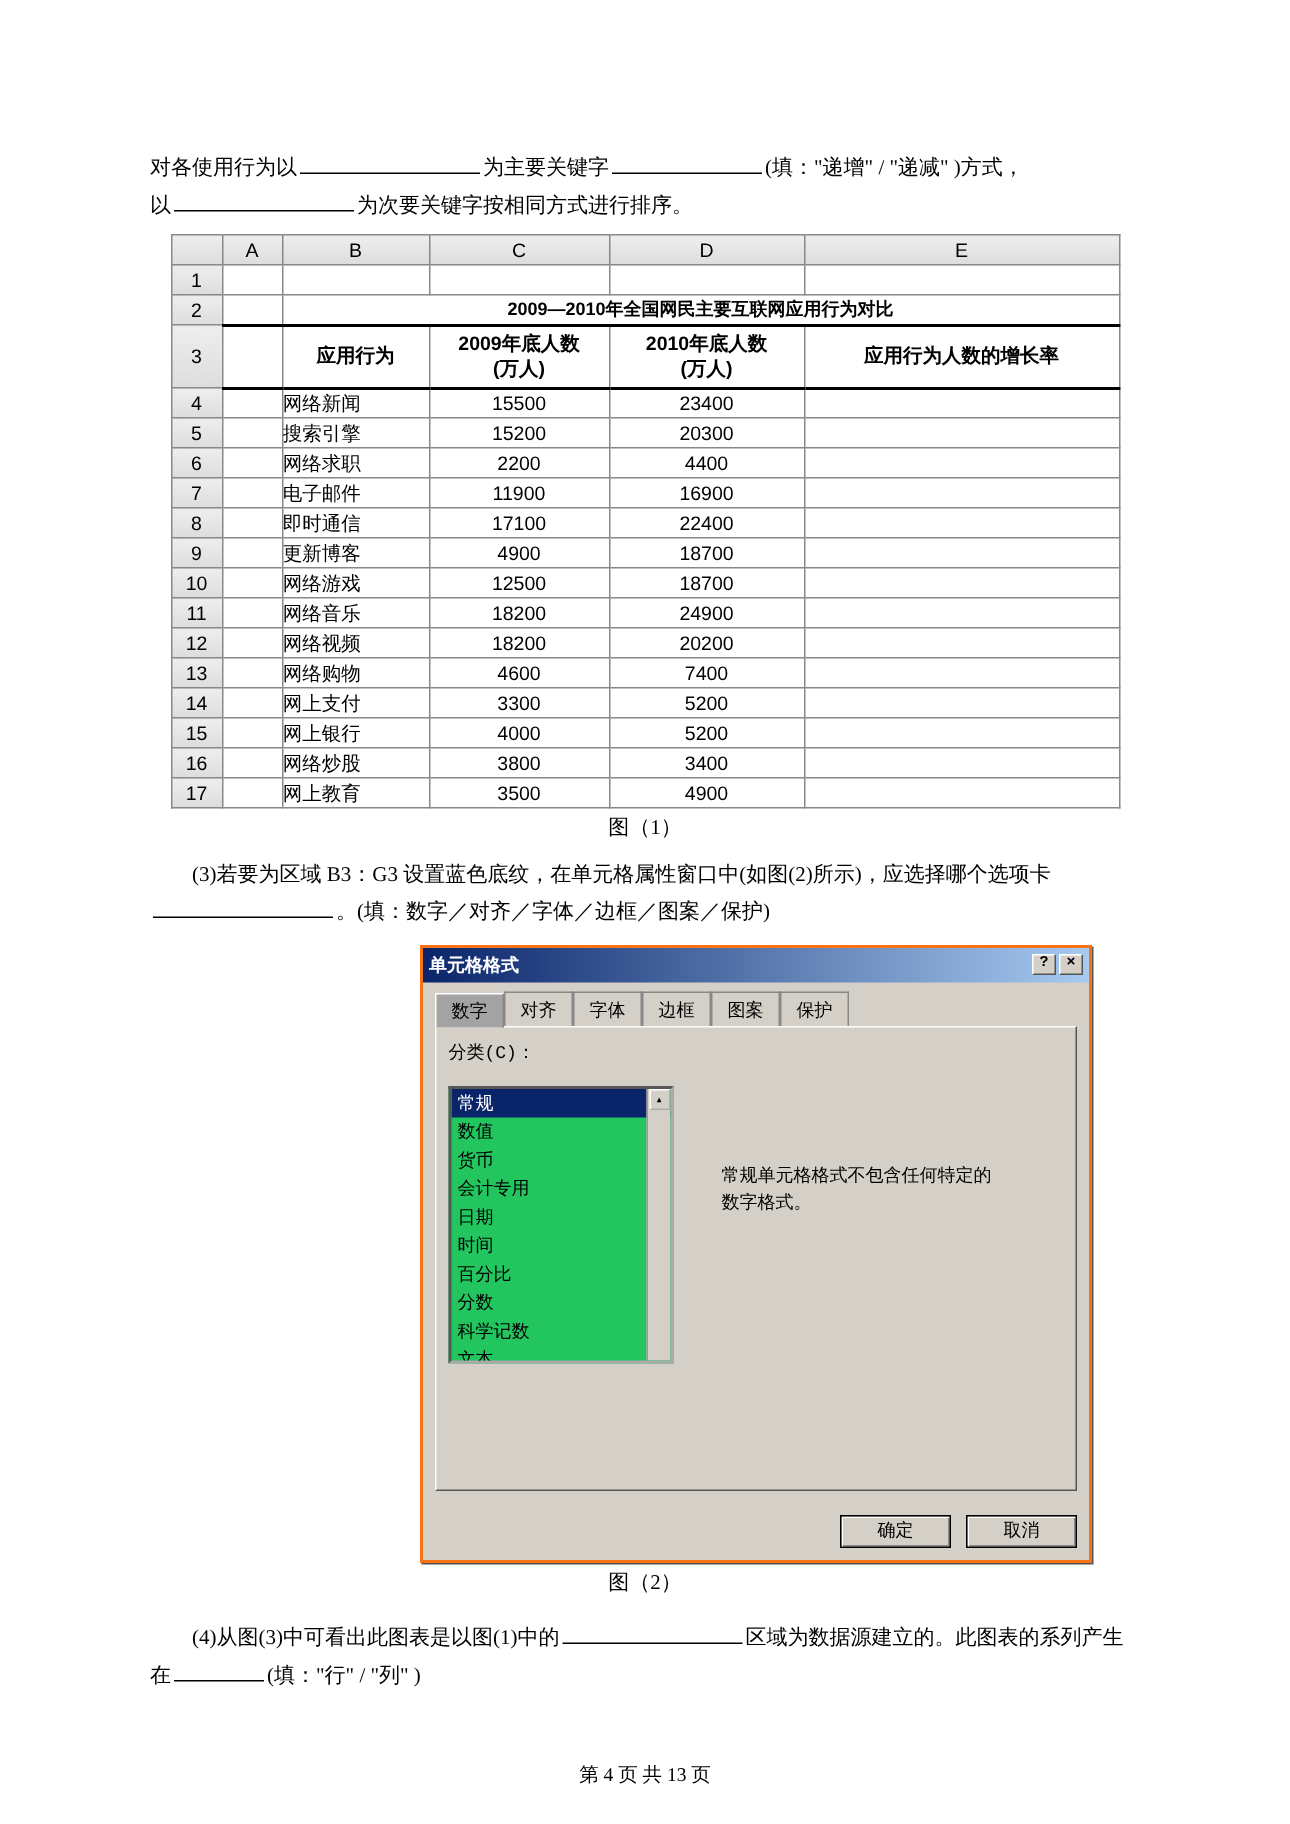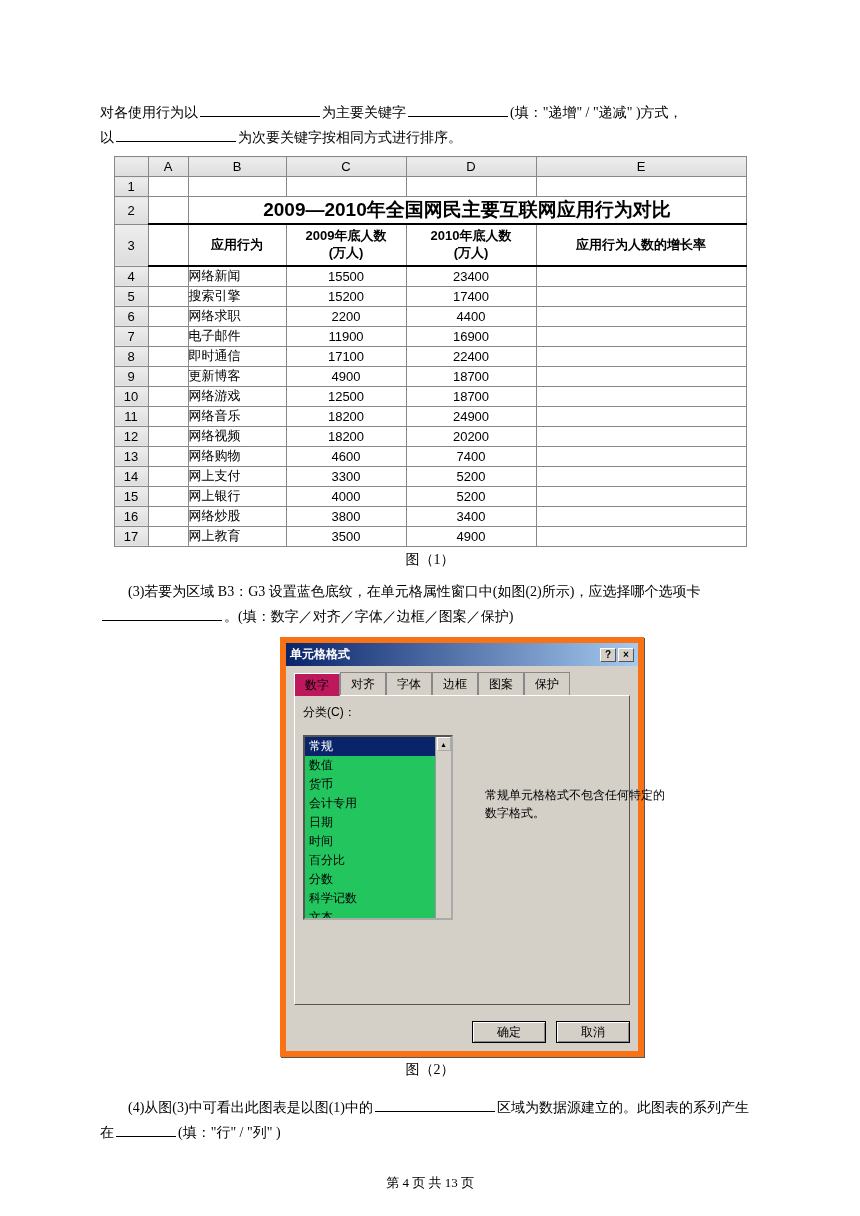--- a/index.html
+++ b/index.html
@@ -42,47 +42,47 @@
       border: 1px solid #888;
     }
     .spreadsheet .ch {
       background: linear-gradient(#eee,#ddd);
       font-weight: normal;
       text-align: center;
       border: 1px solid #888;
     }
     .spreadsheet .titlecell {
       font-weight: bold;
-      font-size: 19px;
+      font-size: 12px;
       border-bottom: 2px solid #000;
     }
     .spreadsheet .hdrcell {
       font-weight: bold;
       line-height: 1.3;
       padding: 3px 4px;
       border-bottom: 2px solid #000;
       border-top: 2px solid #000;
     }
     .spreadsheet .colA { width: 40px; }
     .spreadsheet .colB { width: 98px; }
     .spreadsheet .colC { width: 120px; }
     .spreadsheet .colD { width: 130px; }
     .spreadsheet .colE { width: 210px; }
     .spreadsheet .colB-cell { text-align: left; padding-left: 0; }
     
     .caption { text-align: center; margin: 4px 0 10px 0; }
     
     
     .dialog {
-      width: 364px;
+      width: 448px;
       margin: 8px auto 4px 180px;
       background: #d4d0c8;
-      border: 6px solid #f97316;
+      border: 2px solid #f97316;
       box-shadow: 1px 1px 0 #555;
-      font-family: Liberation Sans, sans-serif;
+      font-family: Liberation Mono, monospace;
       font-size: 12px;
     }
     .dialog .titlebar {
       background: linear-gradient(90deg, #0a246a 0%, #a6caf0 100%);
       color: #fff;
       padding: 3px 4px;
       display: flex;
       justify-content: space-between;
       align-items: center;
       font-weight: bold;
@@ -103,21 +103,21 @@
     .dialog .body { padding: 6px 8px 10px 8px; }
     .tabs { display: flex; gap: 0; }
     .tab {
       padding: 3px 10px 2px 10px;
       border: 1px solid #888;
       border-bottom: none;
       background: #d4d0c8;
       font-size: 12px;
     }
     .tab.active {
-      background: #be185d;
+      background: #a3a3a3;
       border-top-color: #fff;
       border-left-color: #fff;
       position: relative;
       top: 1px;
       z-index: 2;
     }
     .tabpanel {
       border: 1px solid #888;
       border-top-color: #fff;
       border-left-color: #fff;
@@ -228,21 +228,21 @@
         <td class="colB-cell">网络新闻</td>
         <td>15500</td>
         <td>23400</td>
         <td></td>
       </tr>
       <tr>
         <th class="rh">5</th>
         <td></td>
         <td class="colB-cell">搜索引擎</td>
         <td>15200</td>
-        <td>17400</td>
+        <td>20300</td>
         <td></td>
       </tr>
       <tr>
         <th class="rh">6</th>
         <td></td>
         <td class="colB-cell">网络求职</td>
         <td>2200</td>
         <td>4400</td>
         <td></td>
       </tr>

